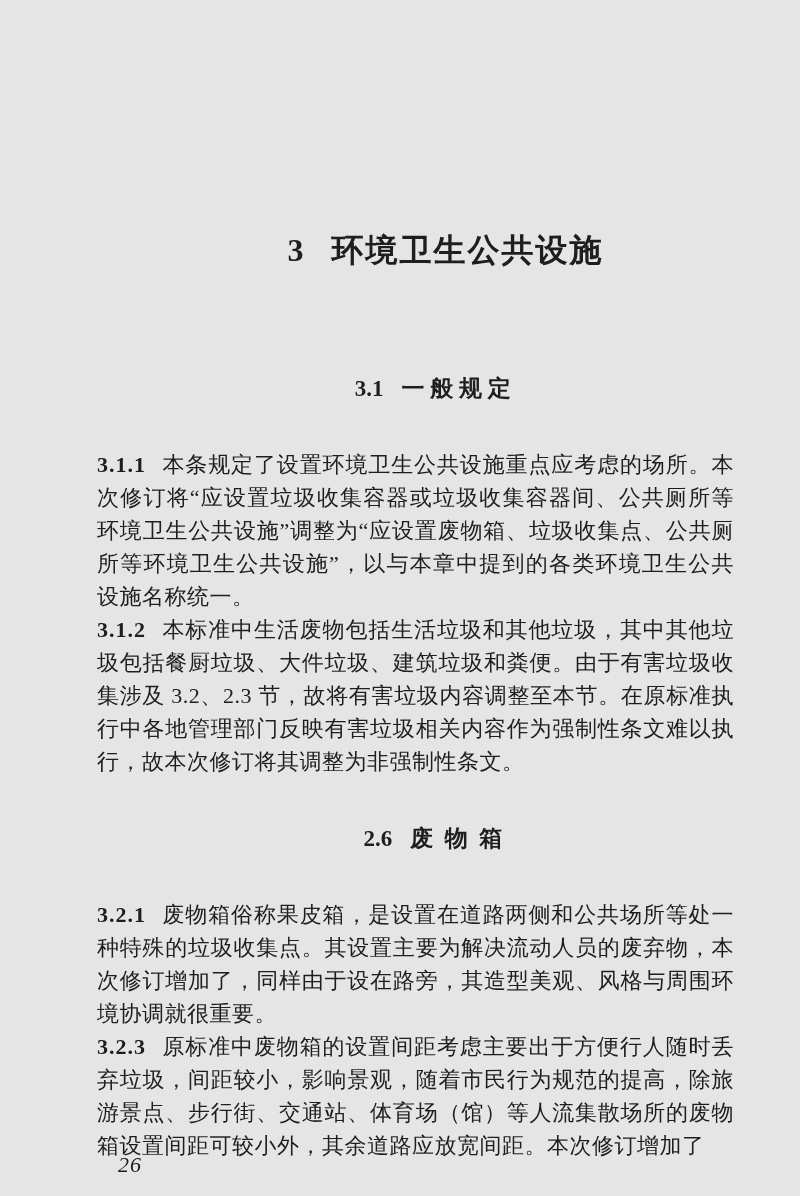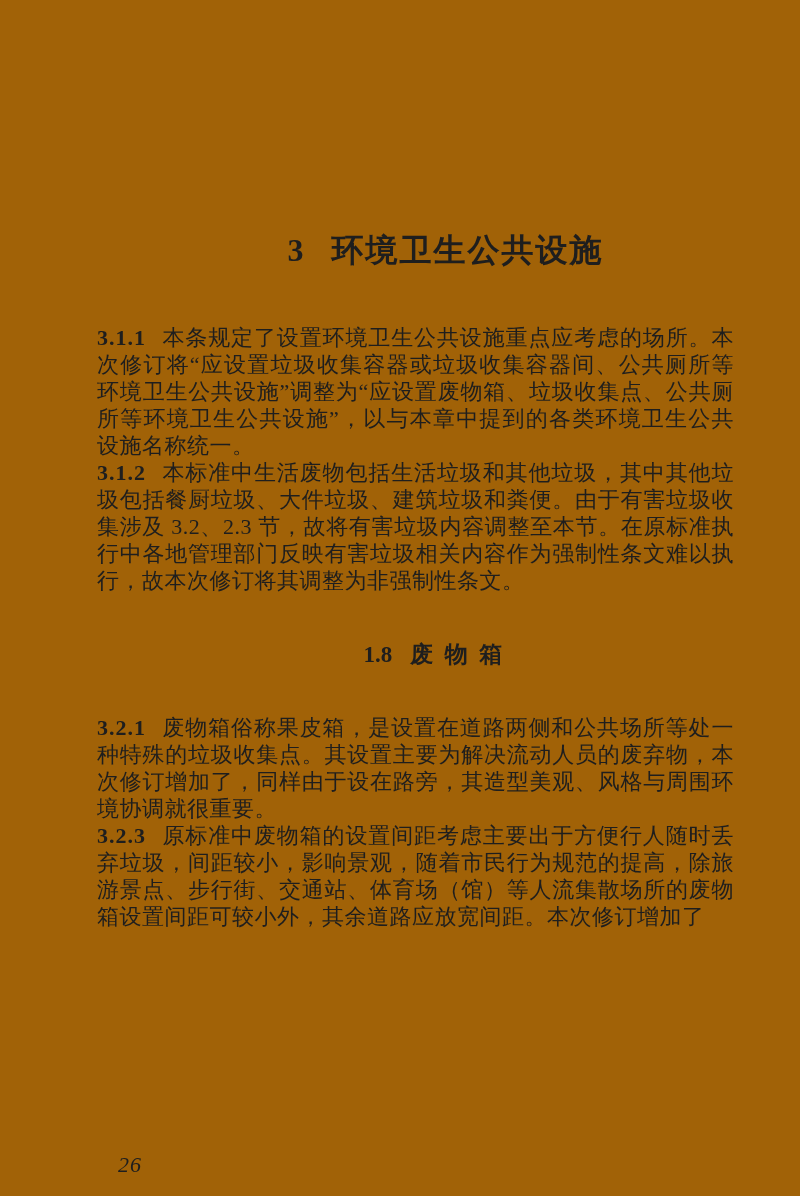--- a/index.html
+++ b/index.html
@@ -4,21 +4,21 @@
 <style>
   html, body {
     margin: 0;
     padding: 0;
     background: #ffffff;
   }
   .page {
     position: relative;
     width: 800px;
     height: 1196px;
-    background: #a16207;
+    background: #e5e5e5;
     color: #1e1e1e;
     font-family: "Liberation Serif", "DejaVu Serif", serif;
     overflow: hidden;
     box-sizing: border-box;
   }
   .content {
     position: absolute;
     left: 97px;
     top: 0;
     width: 637px;
@@ -48,21 +48,21 @@
   }
   .section-heading .section-number {
     margin-right: 18px;
   }
   .section-body {
     margin-top: 14px;
   }
   .para {
     margin: 0;
     font-size: 22px;
-    line-height: 27px;
+    line-height: 33px;
     letter-spacing: 0.5px;
     text-align: justify;
     text-justify: inter-character;
   }
   .para .plabel {
     font-weight: bold;
     padding-right: 16px;
     letter-spacing: 1px;
   }
   .page-number {
@@ -77,32 +77,35 @@
 </head>
 <body>
 
 <div class="page">
   <div class="content">
 
     <h1 class="chapter-title">
       <span class="chapter-number">3</span><span>环境卫生公共设施</span>
     </h1>
 
+    <h2 class="section-heading">
+      <span class="section-number">3.1</span><span>一 般 规 定</span>
+    </h2>
 
     <div class="section-body">
       <p class="para">
         <span class="plabel">3.1.1</span><span>本条规定了设置环境卫生公共设施重点应考虑的场所。本次修订将“应设置垃圾收集容器或垃圾收集容器间、公共厕所等环境卫生公共设施”调整为“应设置废物箱、垃圾收集点、公共厕所等环境卫生公共设施”，以与本章中提到的各类环境卫生公共设施名称统一。</span>
       </p>
       <p class="para">
         <span class="plabel">3.1.2</span><span>本标准中生活废物包括生活垃圾和其他垃圾，其中其他垃圾包括餐厨垃圾、大件垃圾、建筑垃圾和粪便。由于有害垃圾收集涉及 3.2、2.3 节，故将有害垃圾内容调整至本节。在原标准执行中各地管理部门反映有害垃圾相关内容作为强制性条文难以执行，故本次修订将其调整为非强制性条文。</span>
       </p>
     </div>
 
     <h2 class="section-heading second">
-      <span class="section-number">1.8</span><span>废  物  箱</span>
+      <span class="section-number">2.6</span><span>废  物  箱</span>
     </h2>
 
     <div class="section-body">
       <p class="para">
         <span class="plabel">3.2.1</span><span>废物箱俗称果皮箱，是设置在道路两侧和公共场所等处一种特殊的垃圾收集点。其设置主要为解决流动人员的废弃物，本次修订增加了，同样由于设在路旁，其造型美观、风格与周围环境协调就很重要。</span>
       </p>
       <p class="para">
         <span class="plabel">3.2.3</span><span>原标准中废物箱的设置间距考虑主要出于方便行人随时丢弃垃圾，间距较小，影响景观，随着市民行为规范的提高，除旅游景点、步行街、交通站、体育场（馆）等人流集散场所的废物箱设置间距可较小外，其余道路应放宽间距。本次修订增加了</span>
       </p>
     </div>

